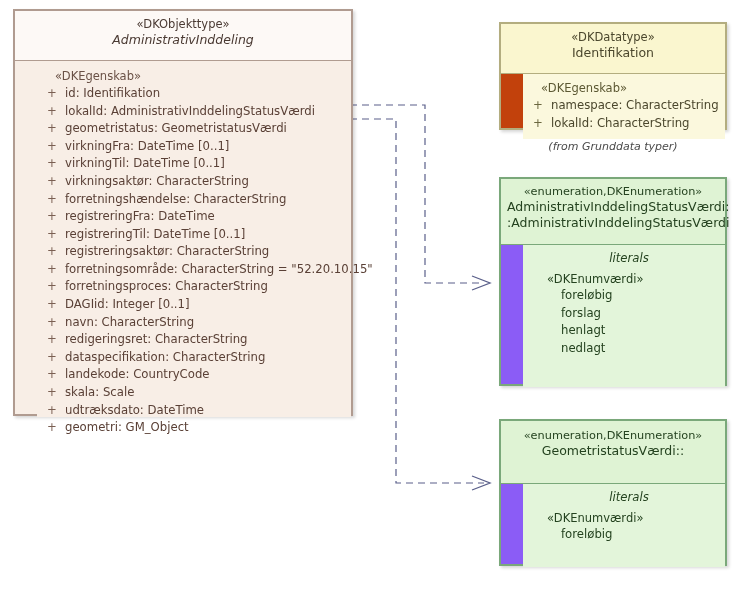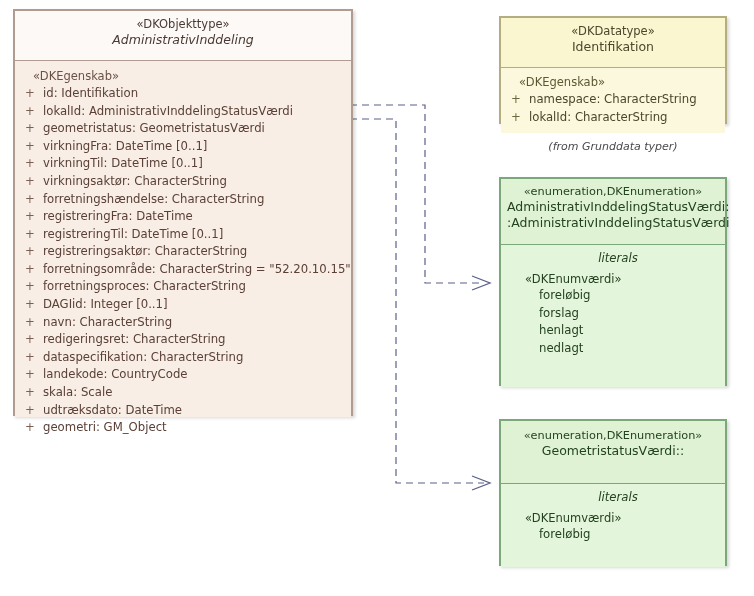--- a/index.html
+++ b/index.html
@@ -29,20 +29,21 @@
     line-height: 1.28;
   }
   .uml-divider {
     height: 0;
     border-top: 1px solid #9a9a9a;
   }
   .uml-body {
     box-sizing: border-box;
     padding: 7px 6px 7px 16px;
     line-height: 1.30;
+    margin-left: 22px;
   }
   .stereotype {
     font-size: 11.5px;
     display: block;
   }
   .typename {
     display: block;
     font-weight: normal;
     font-size: 12.5px;
   }
@@ -83,21 +84,21 @@
   }
   .attr-vis {
     width: 18px;
     flex: 0 0 18px;
     color: #7a5f52;
   }
   .attr-text { flex: 1 1 auto; }
 
   
   #klasse-identifikation {
-    left: 499px; top: 16px;
+    left: 499px; top: 22px;
     width: 228px; height: 108px;
     border-color: #b3ad7f;
     background: #c2410c;
   }
   #klasse-identifikation .uml-header {
     background: #faf6cf;
     color: #4b472d;
     height: 49px;
   }
   #klasse-identifikation .uml-divider { border-top-color: #b3ad7f; }
@@ -117,21 +118,21 @@
     width: 228px;
     text-align: center;
     font-style: italic;
     font-size: 11px;
     color: #4a4a4a;
   }
 
   
   .enum-box {
     border-color: #7aa87a;
-    background: #737373;
+    background: #8b5cf6;
   }
   .enum-box .uml-header {
     background: #dff3d4;
     color: #24421f;
   }
   .enum-box .uml-divider { border-top-color: #7aa87a; }
   .enum-box .uml-body {
     background: #e3f5da;
     color: #24421f;
   }

